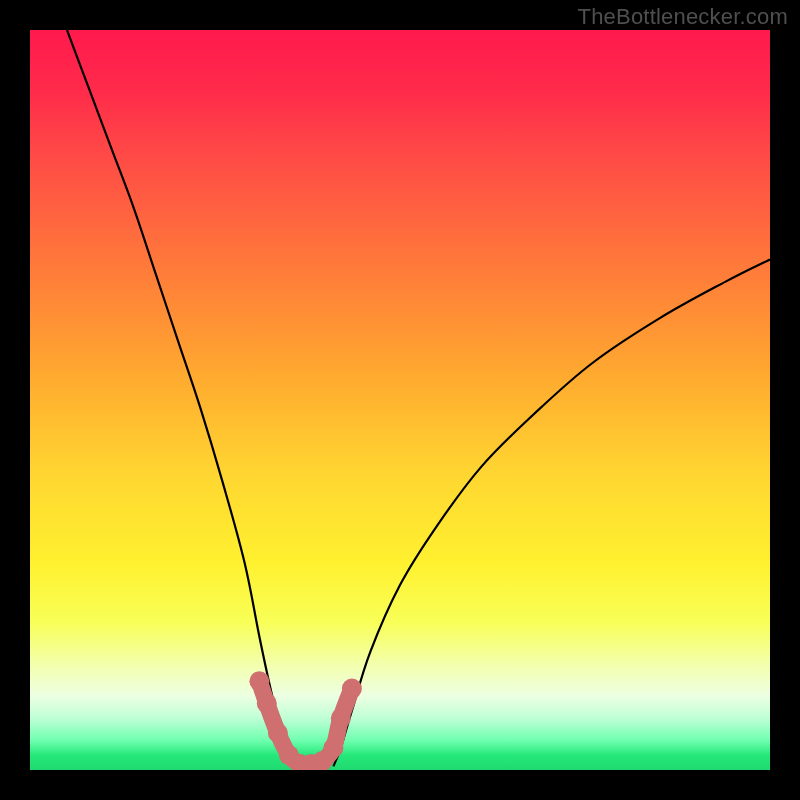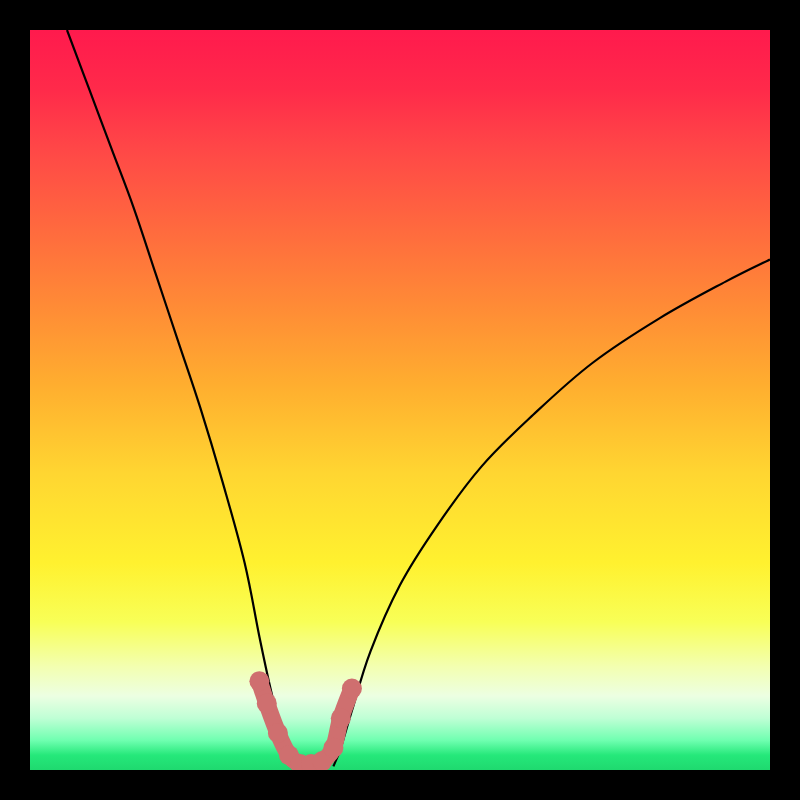--- a/index.html
+++ b/index.html
@@ -58,20 +58,21 @@
     left: 0;
     top: 0;
     width: 740px;
     height: 740px;
   }
 </style>
 </head>
 <body>
 
 <div class="frame">
+  <div class="watermark">TheBottlenecker.com</div>
 
   <div class="plot">
     <svg class="curve" viewBox="0 0 740 740" preserveAspectRatio="none">
       <path d="M 37.00 0.00 C 41.00 10.66, 51.21 37.89, 59.20 59.20 C 67.19 80.51, 73.41 97.09, 81.40 118.40 C 89.39 139.71, 95.61 154.96, 103.60 177.60 C 111.59 200.24, 117.81 220.22, 125.80 244.20 C 133.79 268.18, 140.01 286.82, 148.00 310.80 C 155.99 334.78, 162.21 352.09, 170.20 377.40 C 178.19 402.71, 184.41 423.43, 192.40 451.40 C 200.39 479.37, 207.94 504.83, 214.60 532.80 C 221.26 560.77, 224.74 584.16, 229.40 606.80 C 234.06 629.44, 236.50 641.28, 240.50 658.60 C 244.50 675.92, 248.27 691.01, 251.60 703.00 C 254.93 714.99, 256.34 719.21, 259.00 725.20 C 261.66 731.19, 265.07 734.30, 266.40 736.30" fill="none" stroke="#000" stroke-width="2.2"></path>
       <path d="M 303.40 736.30 C 304.73 732.97, 307.47 727.79, 310.80 717.80 C 314.13 707.81, 316.57 698.12, 321.90 680.80 C 327.23 663.48, 331.74 644.24, 340.40 621.60 C 349.06 598.96, 358.01 577.64, 370.00 555.00 C 381.99 532.36, 392.35 517.11, 407.00 495.80 C 421.65 474.49, 434.08 456.58, 451.40 436.60 C 468.72 416.62, 483.22 403.45, 503.20 384.80 C 523.18 366.15, 539.76 350.32, 562.40 333.00 C 585.04 315.68, 605.02 303.25, 629.00 288.60 C 652.98 273.95, 675.62 262.26, 695.60 251.60 C 715.58 240.94, 732.01 233.40, 740.00 229.40" fill="none" stroke="#000" stroke-width="2.2"></path>
       <path d="M 229.40 651.20 C 230.73 655.20, 233.47 664.08, 236.80 673.40 C 240.13 682.72, 243.90 693.68, 247.90 703.00 C 251.90 712.32, 255.00 719.61, 259.00 725.20 C 263.00 730.79, 266.10 732.48, 270.10 734.08 C 274.10 735.68, 277.20 734.61, 281.20 734.08 C 285.20 733.55, 288.30 734.05, 292.30 731.12 C 296.30 728.19, 300.07 725.53, 303.40 717.80 C 306.73 710.07, 307.47 698.86, 310.80 688.20 C 314.13 677.54, 319.90 663.93, 321.90 658.60" fill="none" stroke="#cf6f6f" stroke-width="17" stroke-linecap="round" stroke-linejoin="round"></path>
       <g>
           <circle cx="229.40" cy="651.20" r="10" fill="#cf6f6f"></circle>
           <circle cx="236.80" cy="673.40" r="10" fill="#cf6f6f"></circle>
           <circle cx="247.90" cy="703.00" r="10" fill="#cf6f6f"></circle>

